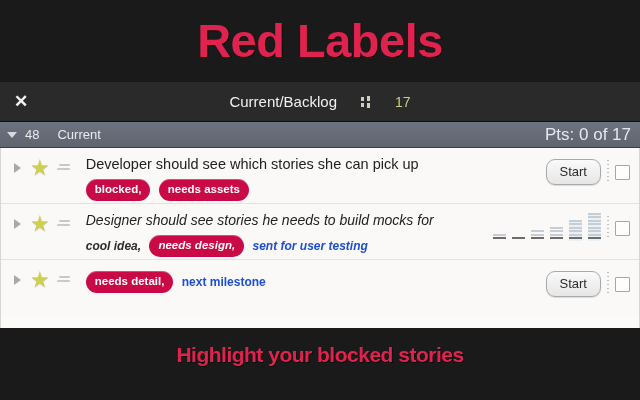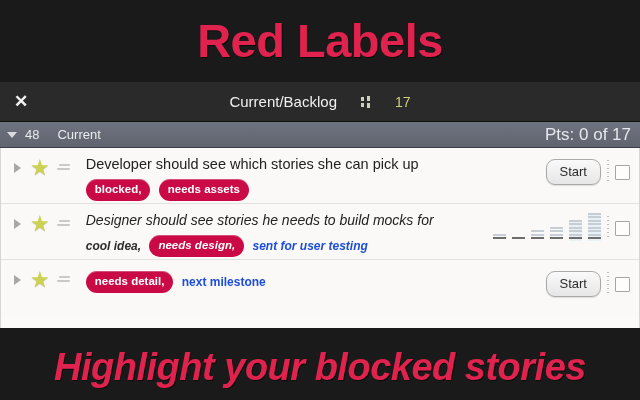--- a/index.html
+++ b/index.html
@@ -26,25 +26,24 @@
     text-shadow: 1px 1px 0 rgba(0,0,0,0.55);
   }
   .promo-top {
     height: 98px;
     font-size: 47px;
     line-height: 82px;
   }
   .promo-bottom {
     position: absolute;
     left: 0;
-    bottom: 0;
+    bottom: 12px;
     height: 72px;
-    font-size: 38px;
+    font-size: 21px;
     line-height: 78px;
-    font-style: italic;
   }
 
   
   .app {
     position: absolute;
     top: 82px;
     left: 0;
     width: 640px;
     height: 246px;
     background: #f6f5f3;

